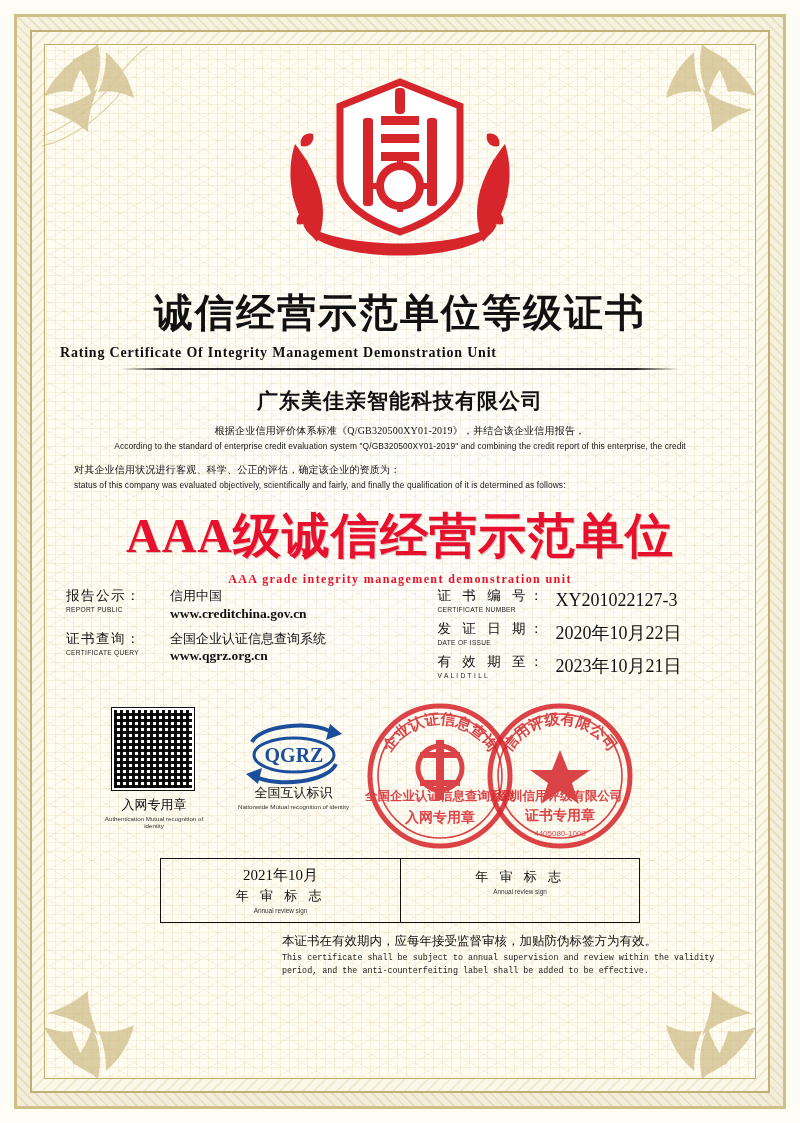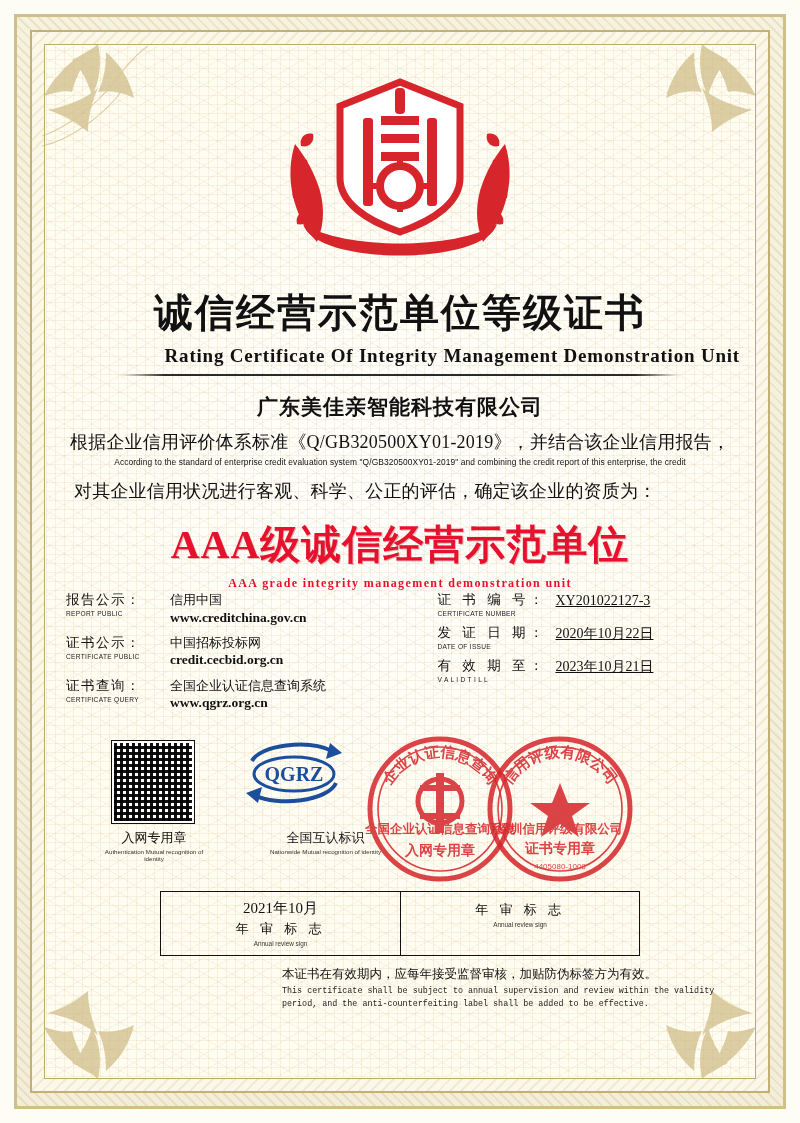--- a/index.html
+++ b/index.html
@@ -71,24 +71,24 @@
   .title-cn {
     text-align: center;
     font-family: "Liberation Serif", serif;
     font-weight: bold;
     font-size: 39px;
     letter-spacing: 2px;
     color: #111111;
     margin-top: 4px;
   }
   .title-en {
-    text-align: right;
+    text-align: left;
     font-family: "Liberation Serif", serif;
     font-weight: bold;
-    font-size: 19px;
+    font-size: 14px;
     letter-spacing: 0.8px;
     color: #111111;
     margin-top: 5px;
   }
   .title-rule {
     width: 560px; height: 2px;
     margin: 7px auto 0;
     background: linear-gradient(90deg, rgba(40,40,40,0) 0%, #2b2b2b 8%, #2b2b2b 92%, rgba(40,40,40,0) 100%);
   }
   .company {
@@ -105,41 +105,41 @@
     font-size: 9.5px;
     color: #1a1a1a;
     margin-top: 12px;
   }
   .para {
     margin-top: 9px;
     padding: 0 6px;
   }
   .para .cn {
     font-family: "Liberation Serif", serif;
-    font-size: 18px;
+    font-size: 10px;
     color: #111;
     text-align: center;
     letter-spacing: .2px;
   }
   .para .en {
     font-size: 8.4px;
     color: #111;
     text-align: center;
     margin-top: 3px;
     letter-spacing: .1px;
   }
   .para2 { margin-top: 12px; }
   .para2 .cn { text-align: left; padding-left: 8px; }
   .para2 .en { text-align: left; padding-left: 8px; }
 
   .grade-cn {
     text-align: center;
     font-family: "Liberation Serif", serif;
     font-weight: bold;
-    font-size: 40px;
+    font-size: 48px;
     color: #e8112d;
     letter-spacing: 1px;
     margin-top: 14px;
     text-shadow: 1px 1px 0 rgba(120,0,10,.25);
   }
   .grade-en {
     text-align: center;
     font-family: "Liberation Serif", serif;
     font-weight: bold;
     font-size: 12px;
@@ -160,21 +160,21 @@
   .lbl { width: 104px; flex: none; }
   .lbl .cn {
     font-family: "Liberation Serif", serif;
     font-size: 13.5px; color: #111; letter-spacing: 1.5px;
   }
   .lbl .en { font-size: 6.6px; color: #222; letter-spacing: .3px; margin-top: 1px; }
   .val { font-size: 13px; color: #111; line-height: 1.35; font-family: "Liberation Serif", serif; }
   .val .url { font-weight: bold; font-family: "Liberation Serif", serif; font-size: 13.5px; }
   .right .lbl { width: 118px; }
   .right .lbl .cn { letter-spacing: 4px; }
-  .right .val { padding-top: 1px; font-size: 14px; text-decoration: underline; }
+  .right .val { padding-top: 1px; font-size: 18px; }
 
   
   .marks {
     position: relative;
     height: 160px;
     margin-top: 10px;
   }
   .qr {
     position: absolute; left: 52px; top: 12px;
     width: 82px; height: 82px;
@@ -182,22 +182,22 @@
       repeating-linear-gradient(0deg,#111 0 3px,#fff 3px 6px),
       repeating-linear-gradient(90deg,#111 0 3px,#fff 3px 6px);
     background-blend-mode: multiply;
     border: 2px solid #fff;
     outline: 1px solid #111;
   }
   .qr-cap { position: absolute; left: 38px; top: 100px; width: 112px; text-align: center; }
   .qr-cap .cn { font-family: "Liberation Serif", serif; font-size: 13px; color: #111; }
   .qr-cap .en { font-size: 6.2px; color: #333; margin-top: 1px; }
 
-  .qgrz { position: absolute; left: 178px; top: 8px; width: 112px; text-align: left; }
-  .qgrz-cap { position: absolute; left: 168px; top: 100px; width: 131px; text-align: center; margin-left: 32px; }
+  .qgrz { position: absolute; left: 178px; top: 22px; width: 112px; text-align: left; }
+  .qgrz-cap { position: absolute; left: 168px; top: 88px; width: 131px; text-align: center; }
   .qgrz-cap .cn { font-family: "Liberation Serif", serif; font-size: 13px; color: #111; }
   .qgrz-cap .en { font-size: 6.2px; color: #333; margin-top: 1px; }
 
   .seal { position: absolute; width: 160px; height: 160px; }
   .seal.a { left: 300px; top: 0px; }
   .seal.b { left: 420px; top: 0px; }
 
   
   .review {
     display: flex;
@@ -321,49 +321,40 @@
     <div class="title-rule"></div>
 
     <div class="company">广东美佳亲智能科技有限公司</div>
 
     <div class="para">
       <div class="cn">根据企业信用评价体系标准《Q/GB320500XY01-2019》，并结合该企业信用报告，</div>
       <div class="en">According to the standard of enterprise credit evaluation system "Q/GB320500XY01-2019" and combining the credit report of this enterprise, the credit</div>
     </div>
     <div class="para para2">
       <div class="cn">对其企业信用状况进行客观、科学、公正的评估，确定该企业的资质为：</div>
+      <div class="en">status of this company was evaluated objectively, scientifically and fairly, and finally the qualification of it is determined as follows:</div>
     </div>
 
     <div class="grade-cn">AAA级诚信经营示范单位</div>
     <div class="grade-en">AAA grade integrity management demonstration unit</div>
 
     <div class="info">
       <div class="info-col left">
 
         <div class="info-row">
           <div class="lbl">
             <div class="cn">报告公示：</div>
             <div class="en">REPORT PUBLIC</div>
           </div>
           <div class="val">
             <div>信用中国</div>
             <div class="url">www.creditchina.gov.cn</div>
           </div>
         </div>
 
-        <div class="info-row">
-          <div class="lbl">
-            <div class="cn">证书公示：</div>
-            <div class="en">CERTIFICATE PUBLIC</div>
-          </div>
-          <div class="val">
-            <div>中国招标投标网</div>
-            <div class="url">credit.cecbid.org.cn</div>
-          </div>
-        </div>
 
         <div class="info-row">
           <div class="lbl">
             <div class="cn">证书查询：</div>
             <div class="en">CERTIFICATE QUERY</div>
           </div>
           <div class="val">
             <div>全国企业认证信息查询系统</div>
             <div class="url">www.qgrz.org.cn</div>
           </div>

